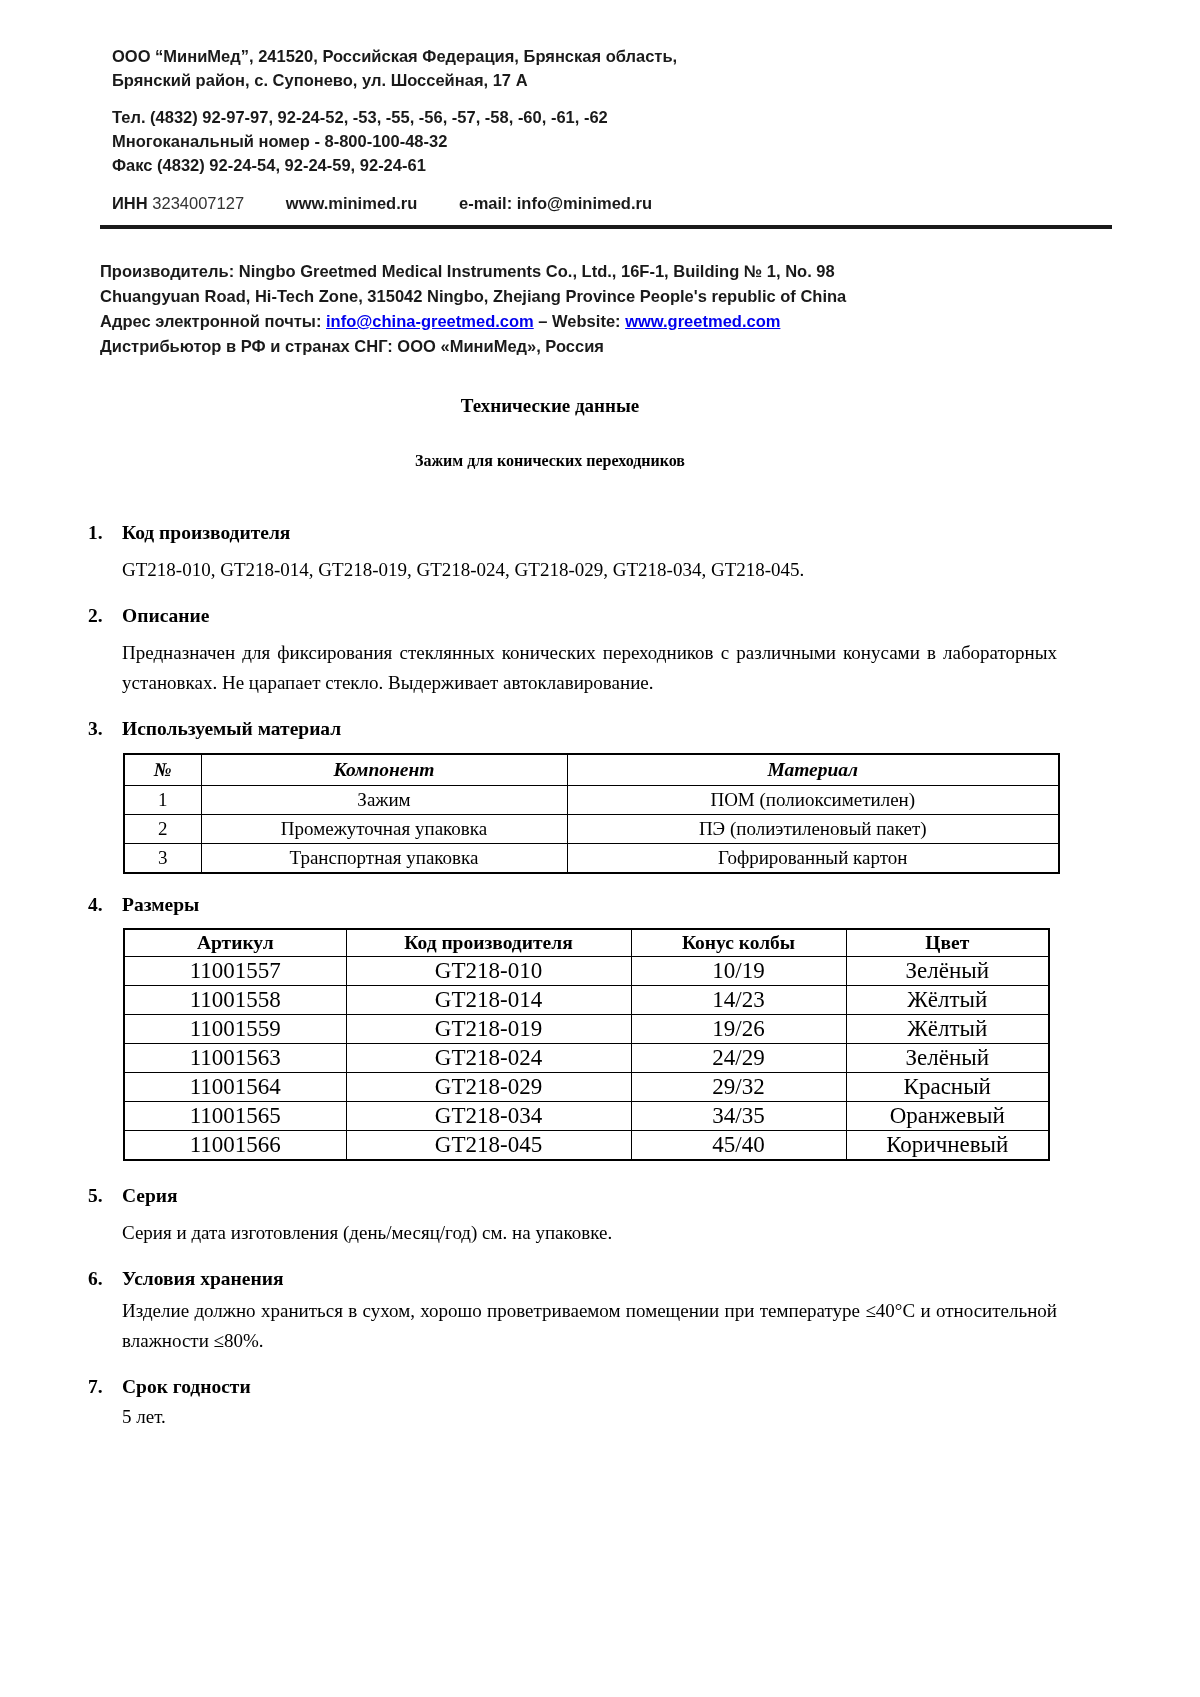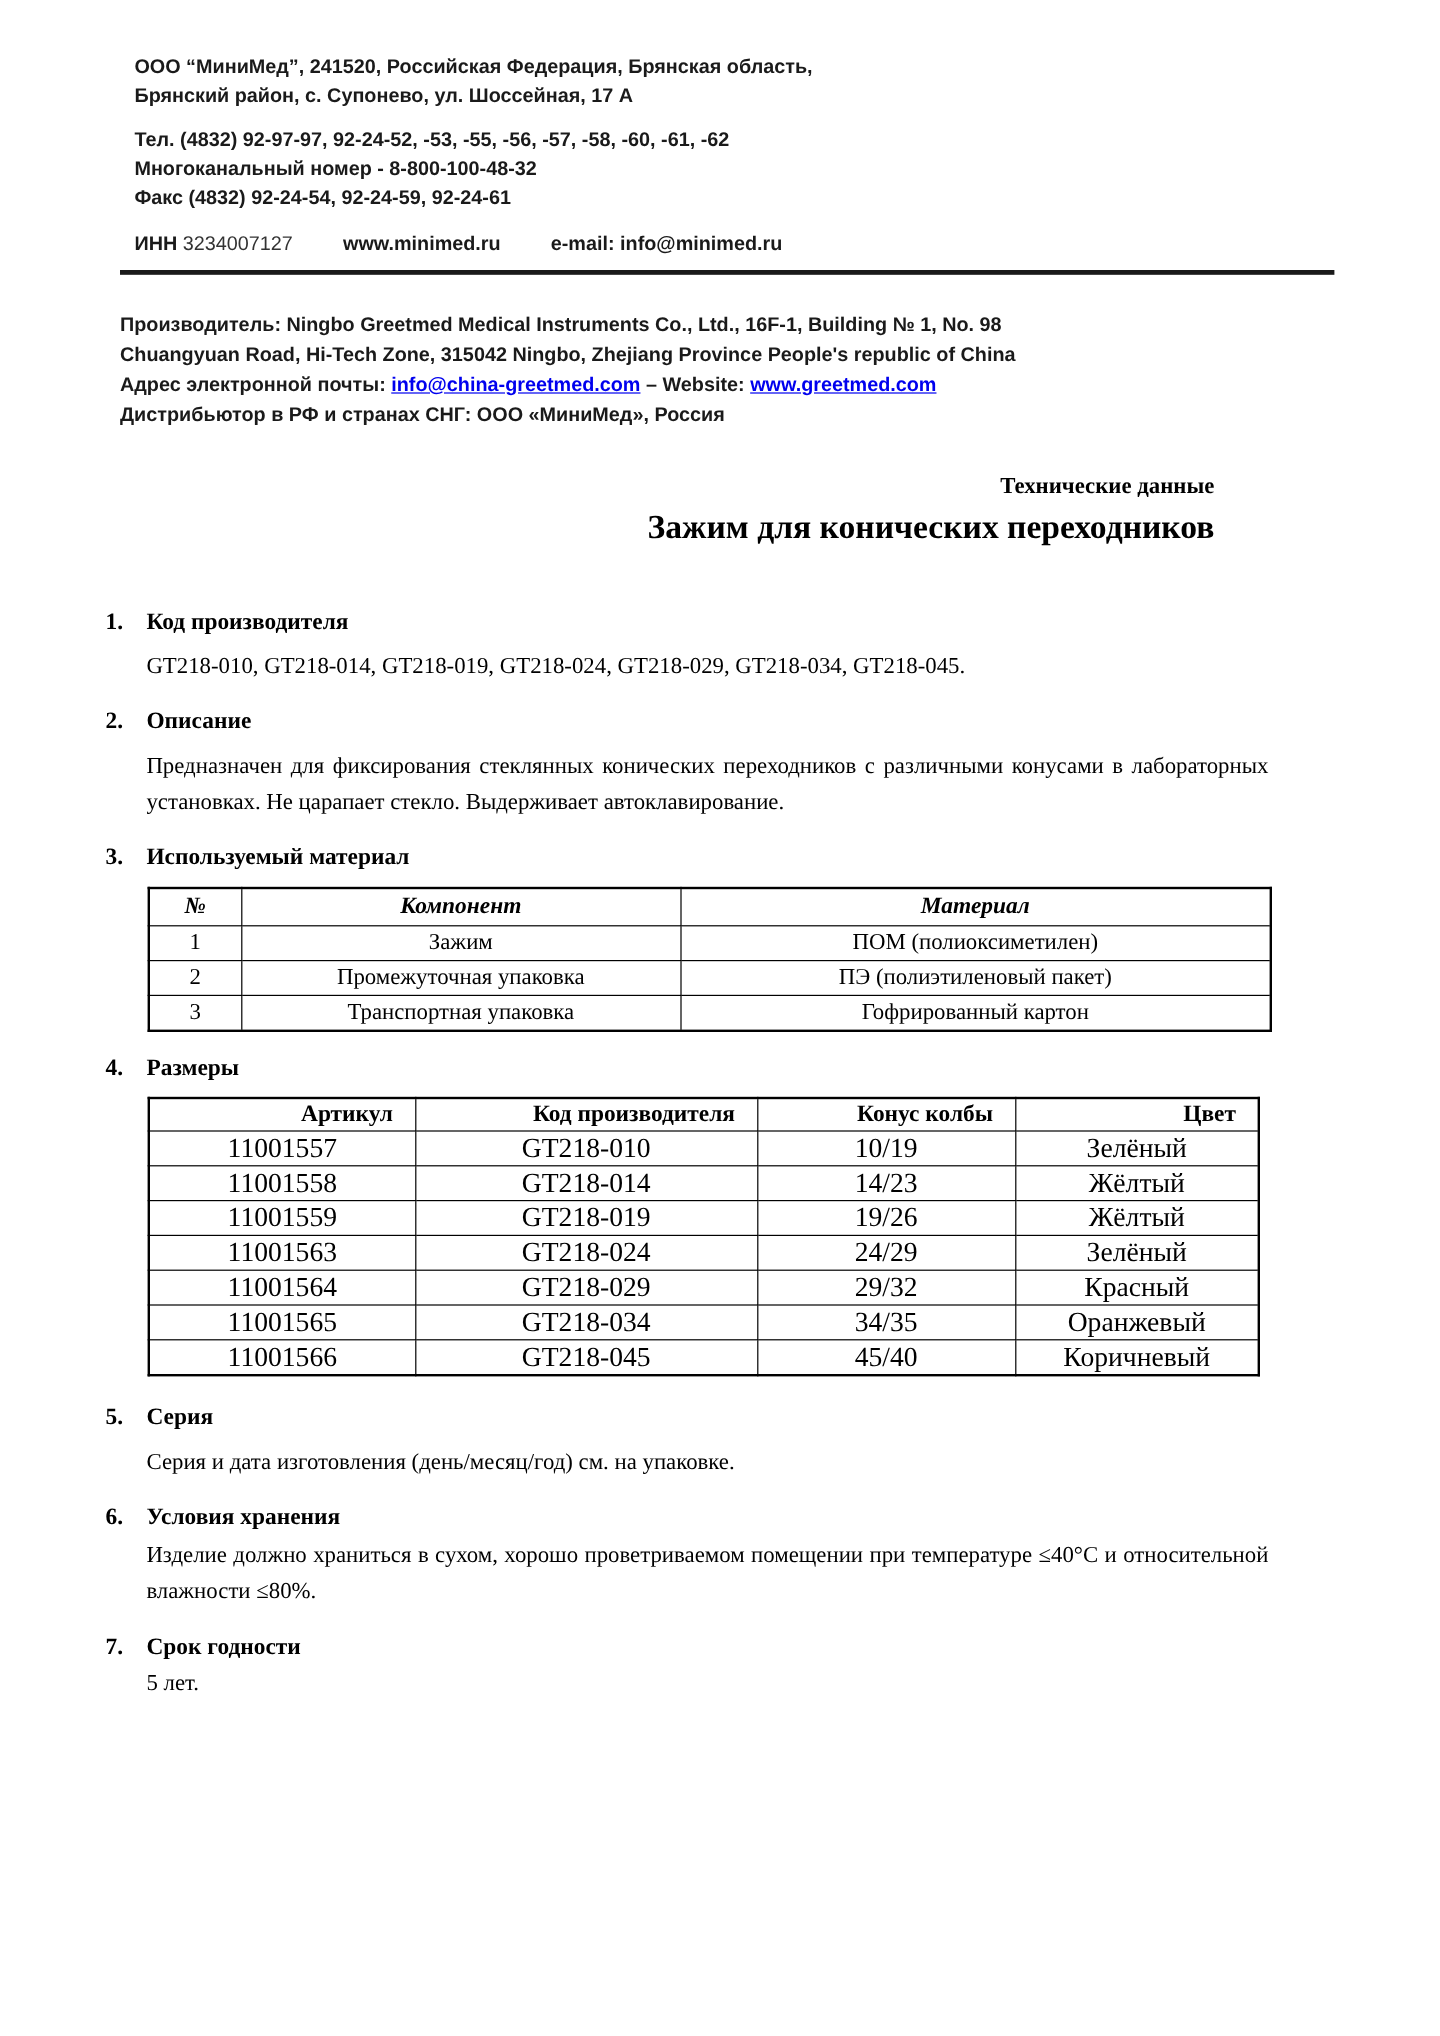--- a/index.html
+++ b/index.html
@@ -50,23 +50,23 @@
   }
   .mfr-info {
     flex:1; text-align:left; padding-top:20px;
     font-family:"Liberation Sans", sans-serif;
     font-weight:bold; font-size:16.5px; line-height:25px; color:#1a1a1a;
   }
   .mfr-link { color:#0000EE; text-decoration:underline; cursor:pointer; }
   .distributor { }
 
   
-  .doc-titles { text-align:right; margin-right:100px; }
+  .doc-titles { text-align:center; margin-right:100px; }
   .doc-subtitle { font-weight:bold; font-size:19px; margin-top:36px; }
-  .doc-title { font-weight:bold; font-size:28px; margin-top:7px; }
+  .doc-title { font-weight:bold; font-size:16px; margin-top:35px; }
 
   
   .sections { margin-top:52px; font-size:19px; }
   .sec-head { font-weight:bold; font-size:19.5px; margin-top:0; }
   .sec-num { display:inline-block; width:34px; }
   .sec-body {
     margin:11px 55px 0 34px;
     text-align:justify; line-height:30px;
   }
   .sec-body.noj { text-align:left; }
@@ -74,21 +74,21 @@
   .sp-md { margin-top:20px; }
 
   
   table { border-collapse:collapse; margin-left:35px; table-layout:fixed; }
   .materials-table { width:935px; margin-top:13px; }
   .sizes-table { width:925px; margin-top:12px; }
   th, td { border:1px solid #000; text-align:center; vertical-align:middle; }
   table { border:2px solid #000; }
   .materials-table th { font-weight:bold; font-style:italic; font-size:19.5px; padding:4px 2px; }
   .materials-table td { font-size:19px; padding:3px 2px; }
-  .sizes-table th { font-weight:bold; font-size:19.5px; padding:2px 18px;text-align:right; }
+  .sizes-table th { font-weight:bold; font-size:19.5px; padding:2px 18px; }
   .sizes-table td { font-size:23px; padding:1px 16px; }
 </style>
 </head>
 <body>
 
 <div class="page">
 
   <div class="top-header">
     <div class="contact-col">
       <div>ООО “МиниМед”, 241520, Российская Федерация, Брянская область,</div>

